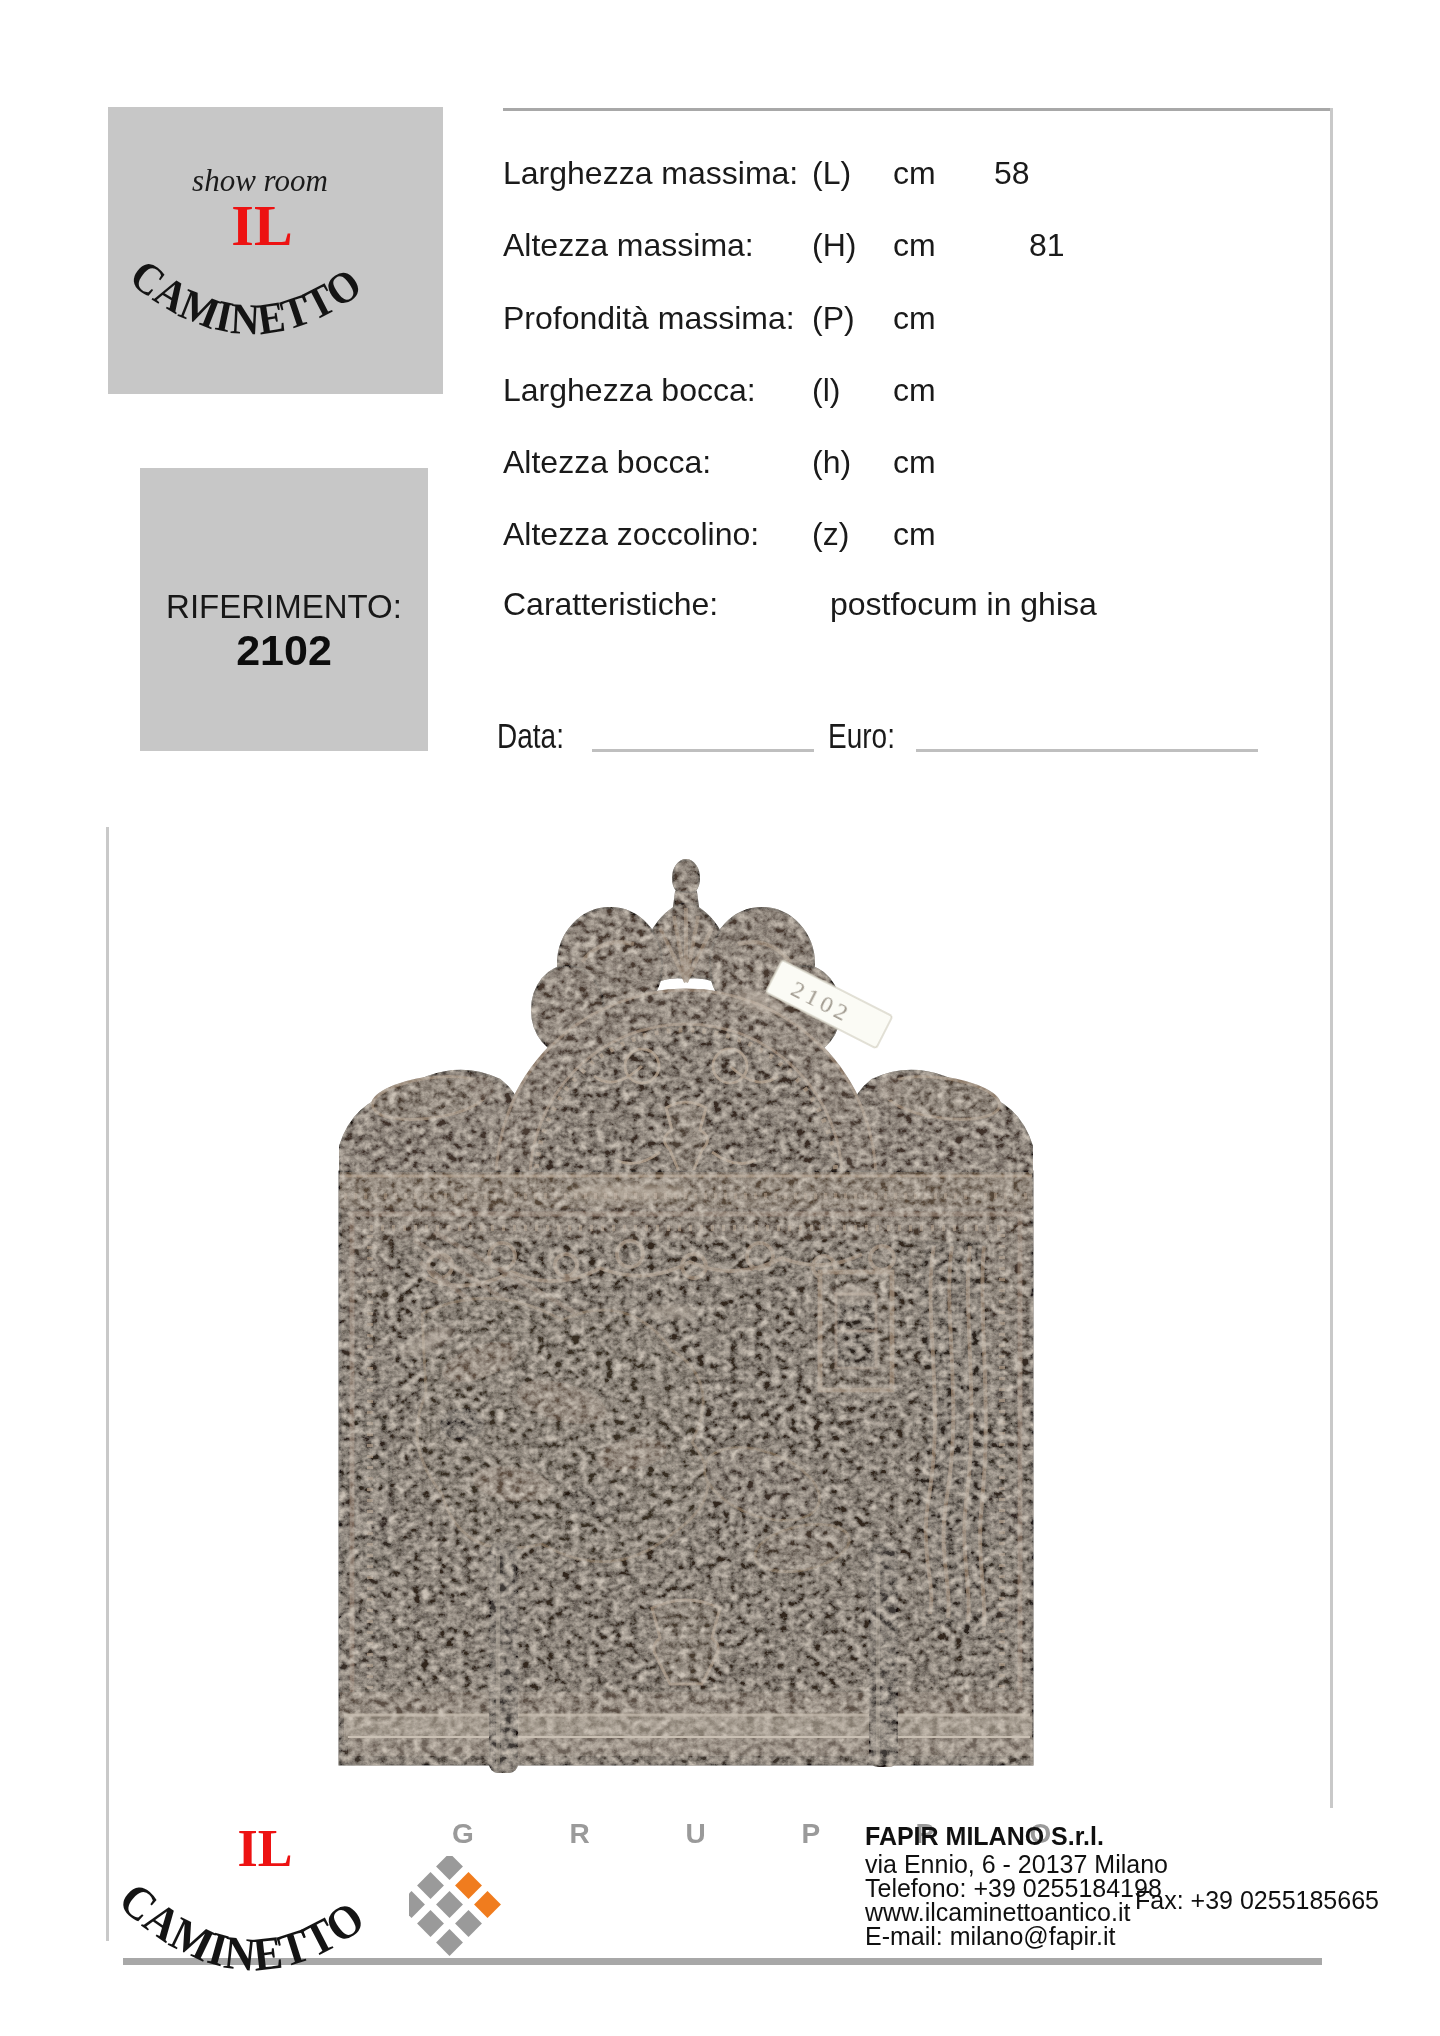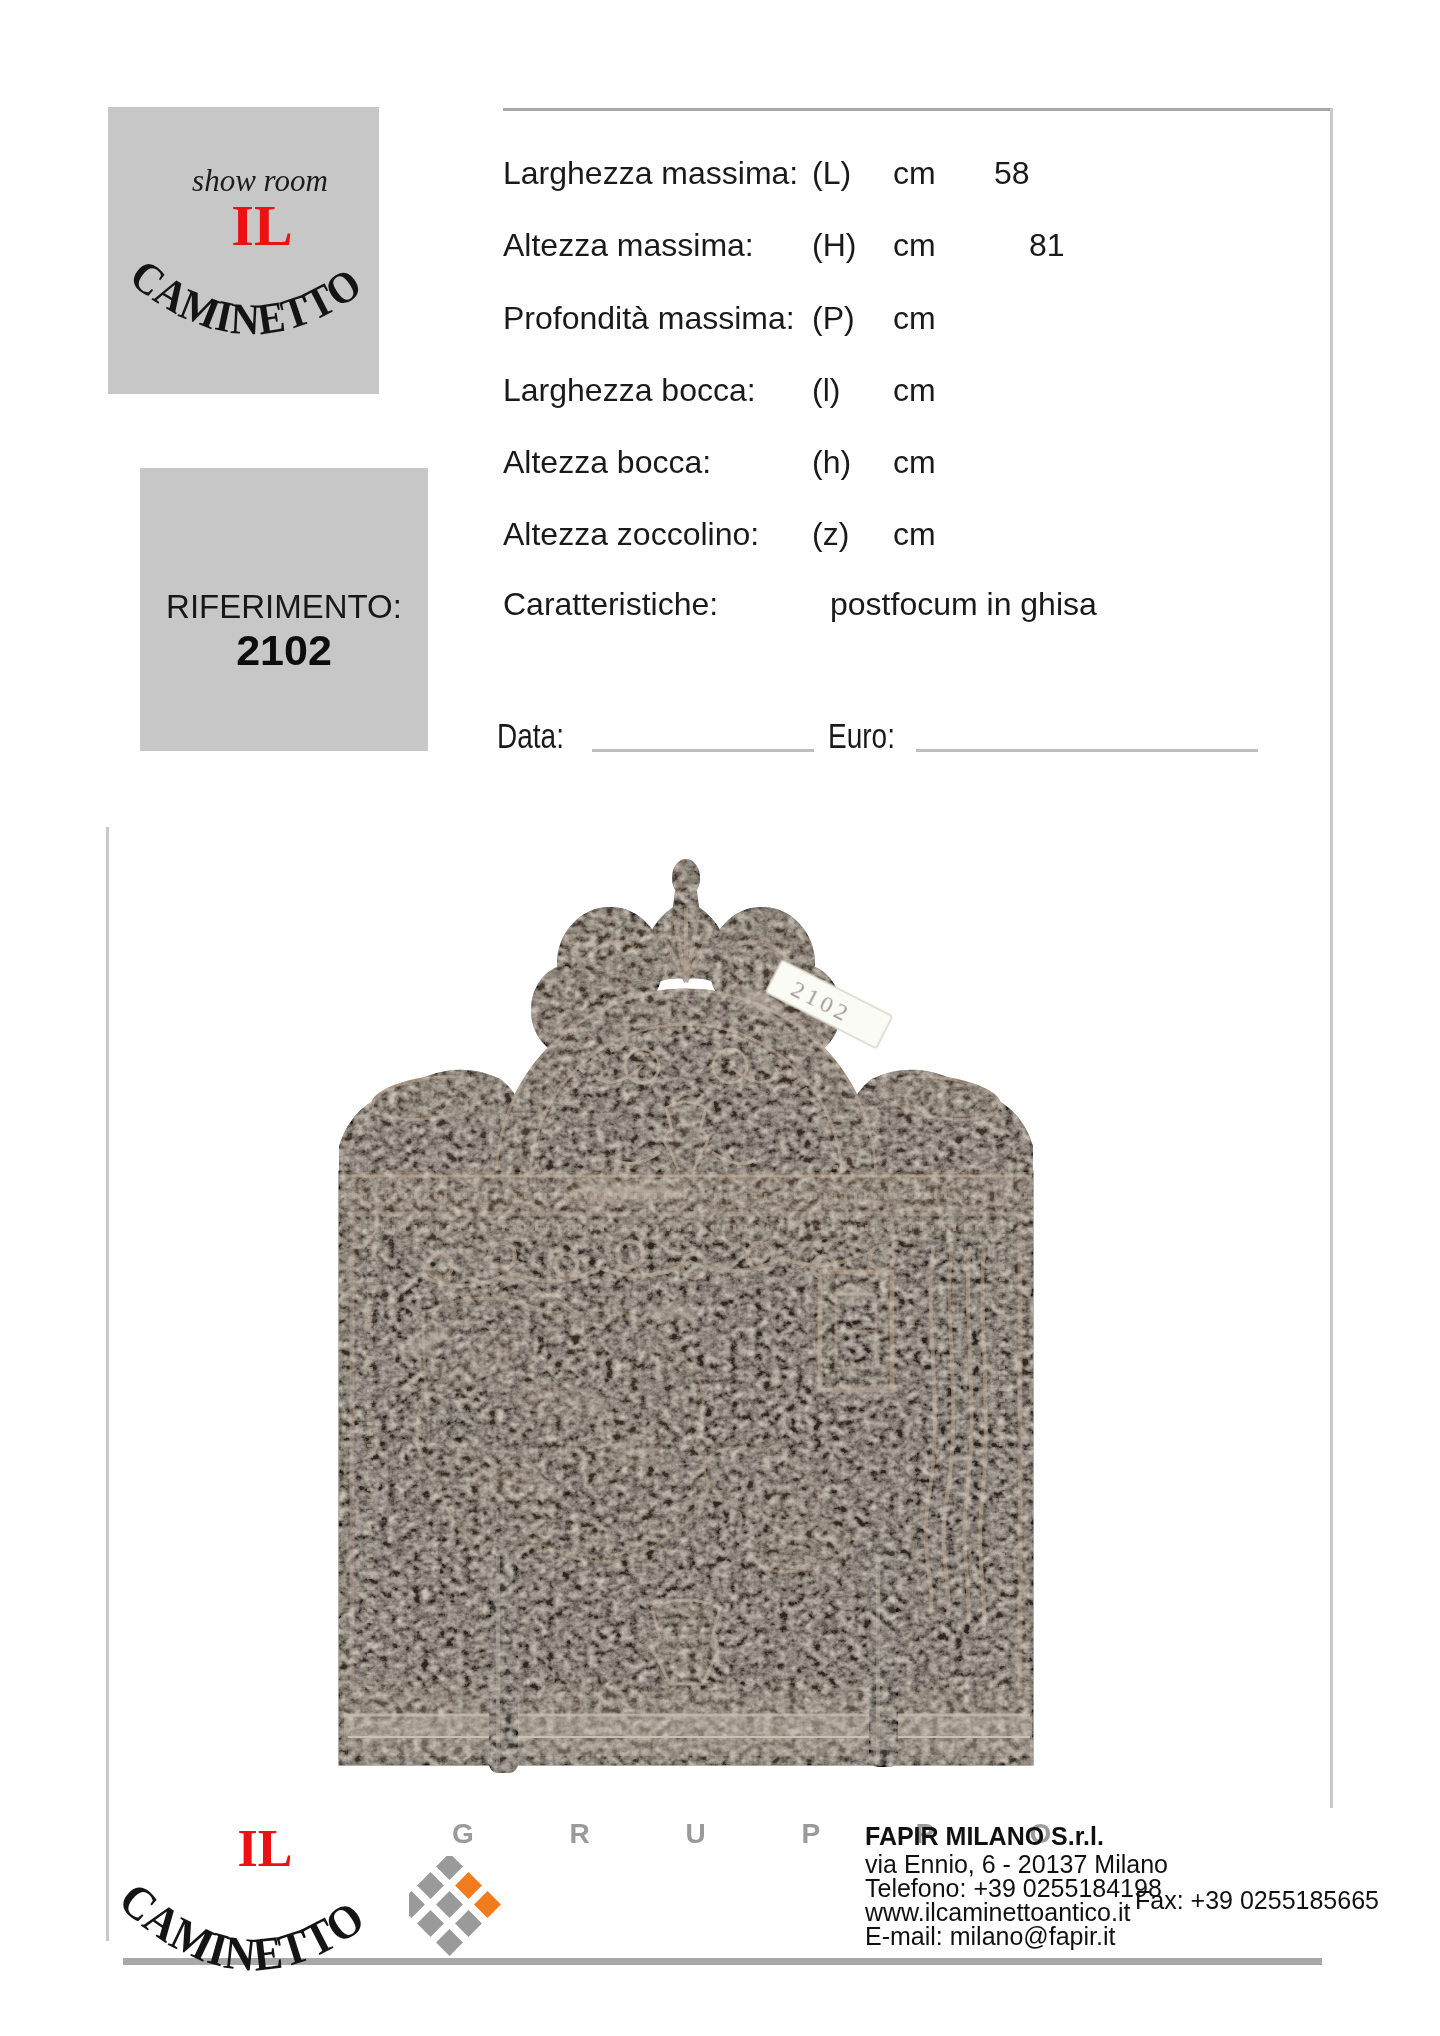--- a/index.html
+++ b/index.html
@@ -21,21 +21,21 @@
 </head>
 <body>
 
 <div id="page">
 
   <div class="abs rule" style="left:503px;top:108px;width:828px;height:3px;"></div>
   <div class="abs lightrule" style="left:1330px;top:108px;width:3px;height:1700px;"></div>
   <div class="abs lightrule" style="left:106px;top:827px;width:3px;height:1114px;"></div>
   <div class="abs rule" style="left:123px;top:1958px;width:1199px;height:7px;"></div>
 
-  <div class="abs graybox" style="left:108px;top:107px;width:271px;height:287px;">
+  <div class="abs graybox" style="left:108px;top:107px;width:335px;height:287px;">
     <svg width="288" height="287" viewBox="0 0 288 287">
       <text x="152" y="84" text-anchor="middle" font-style="italic" font-size="31" fill="#1b1b1b">show room</text>
       <text x="154" y="138" text-anchor="middle" font-weight="bold" font-size="58" fill="#ed1212">IL</text>
       <path id="arcTop" d="M 18,172 Q 144,282 270,172" fill="none"></path>
       <text font-weight="bold" font-size="44" fill="#141414" letter-spacing="1">
         <textPath href="#arcTop" startOffset="2" textLength="262" lengthAdjust="spacingAndGlyphs">CAMINETTO</textPath>
       </text>
     </svg>
   </div>
 

